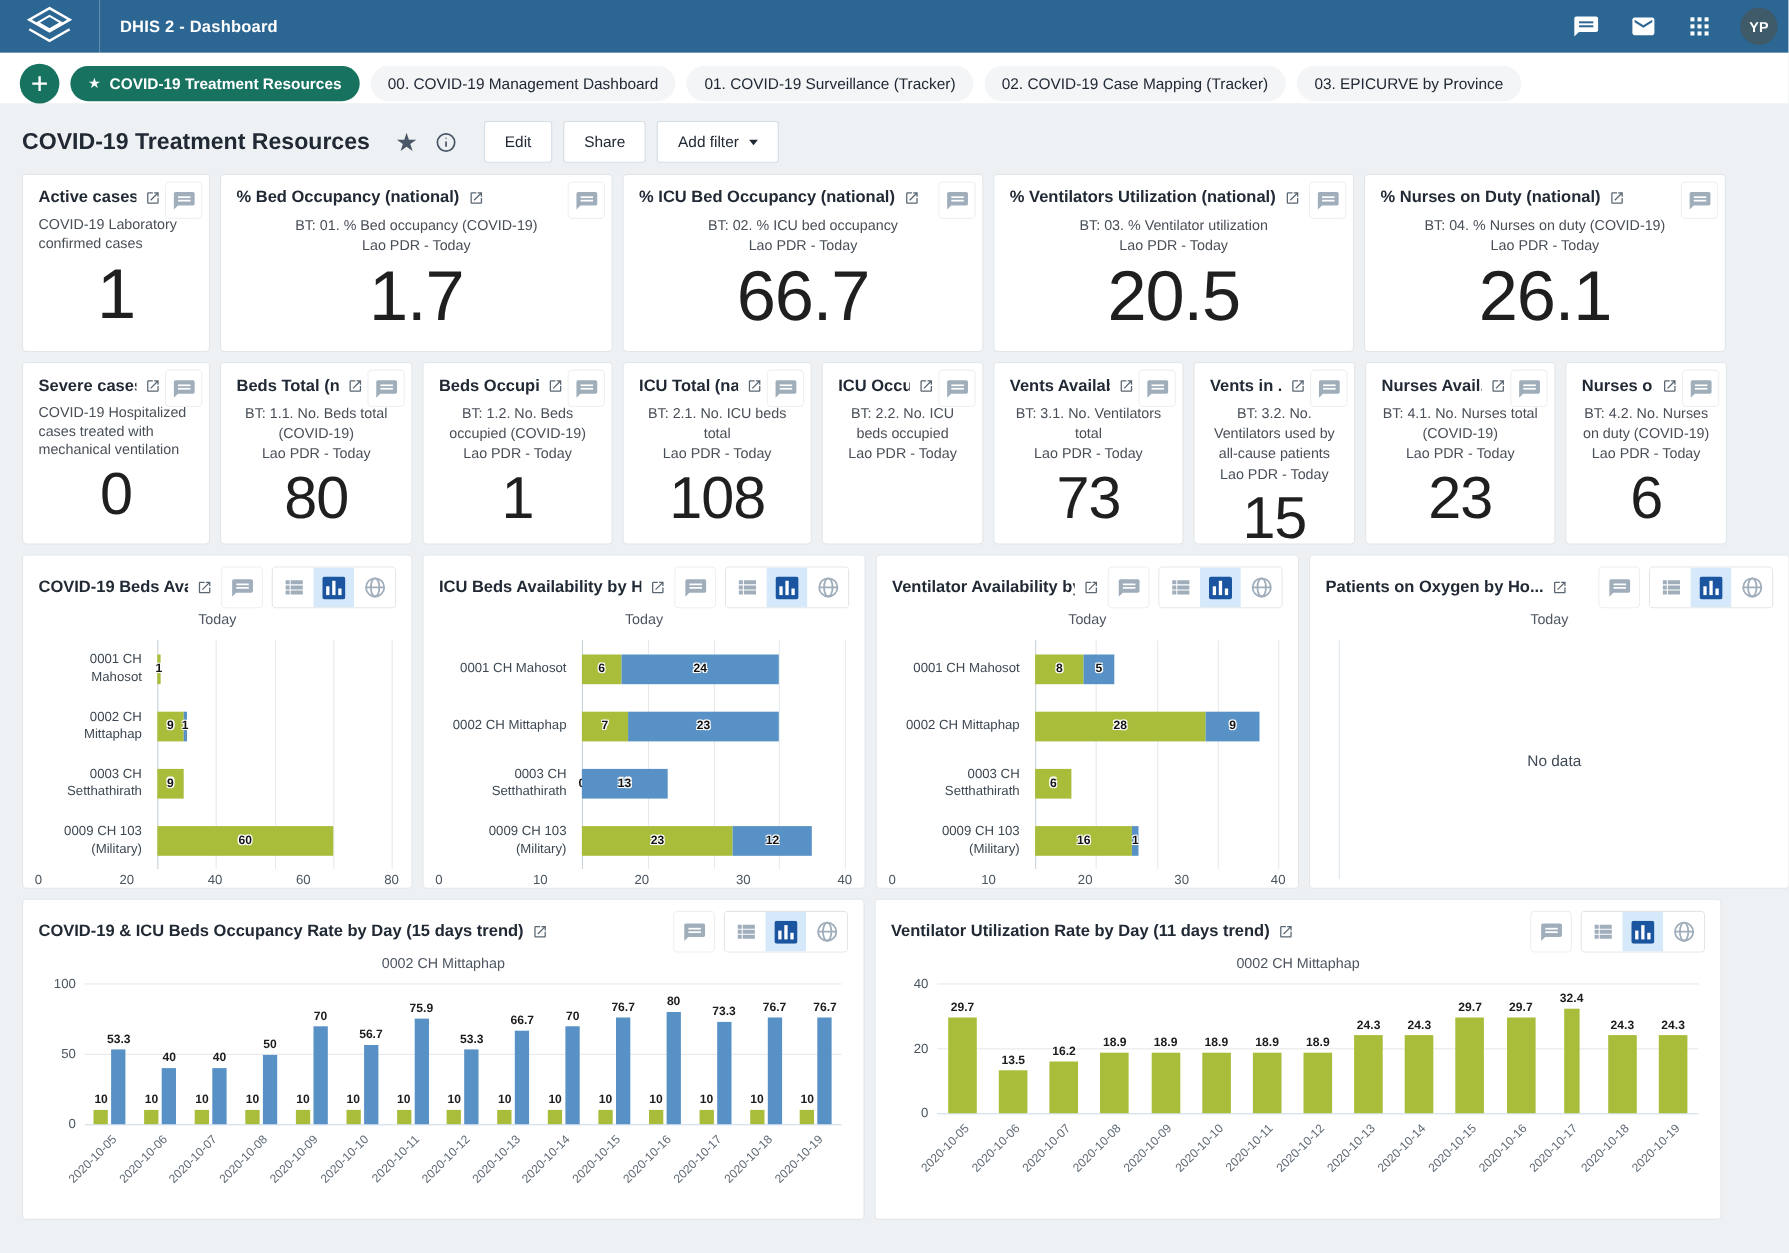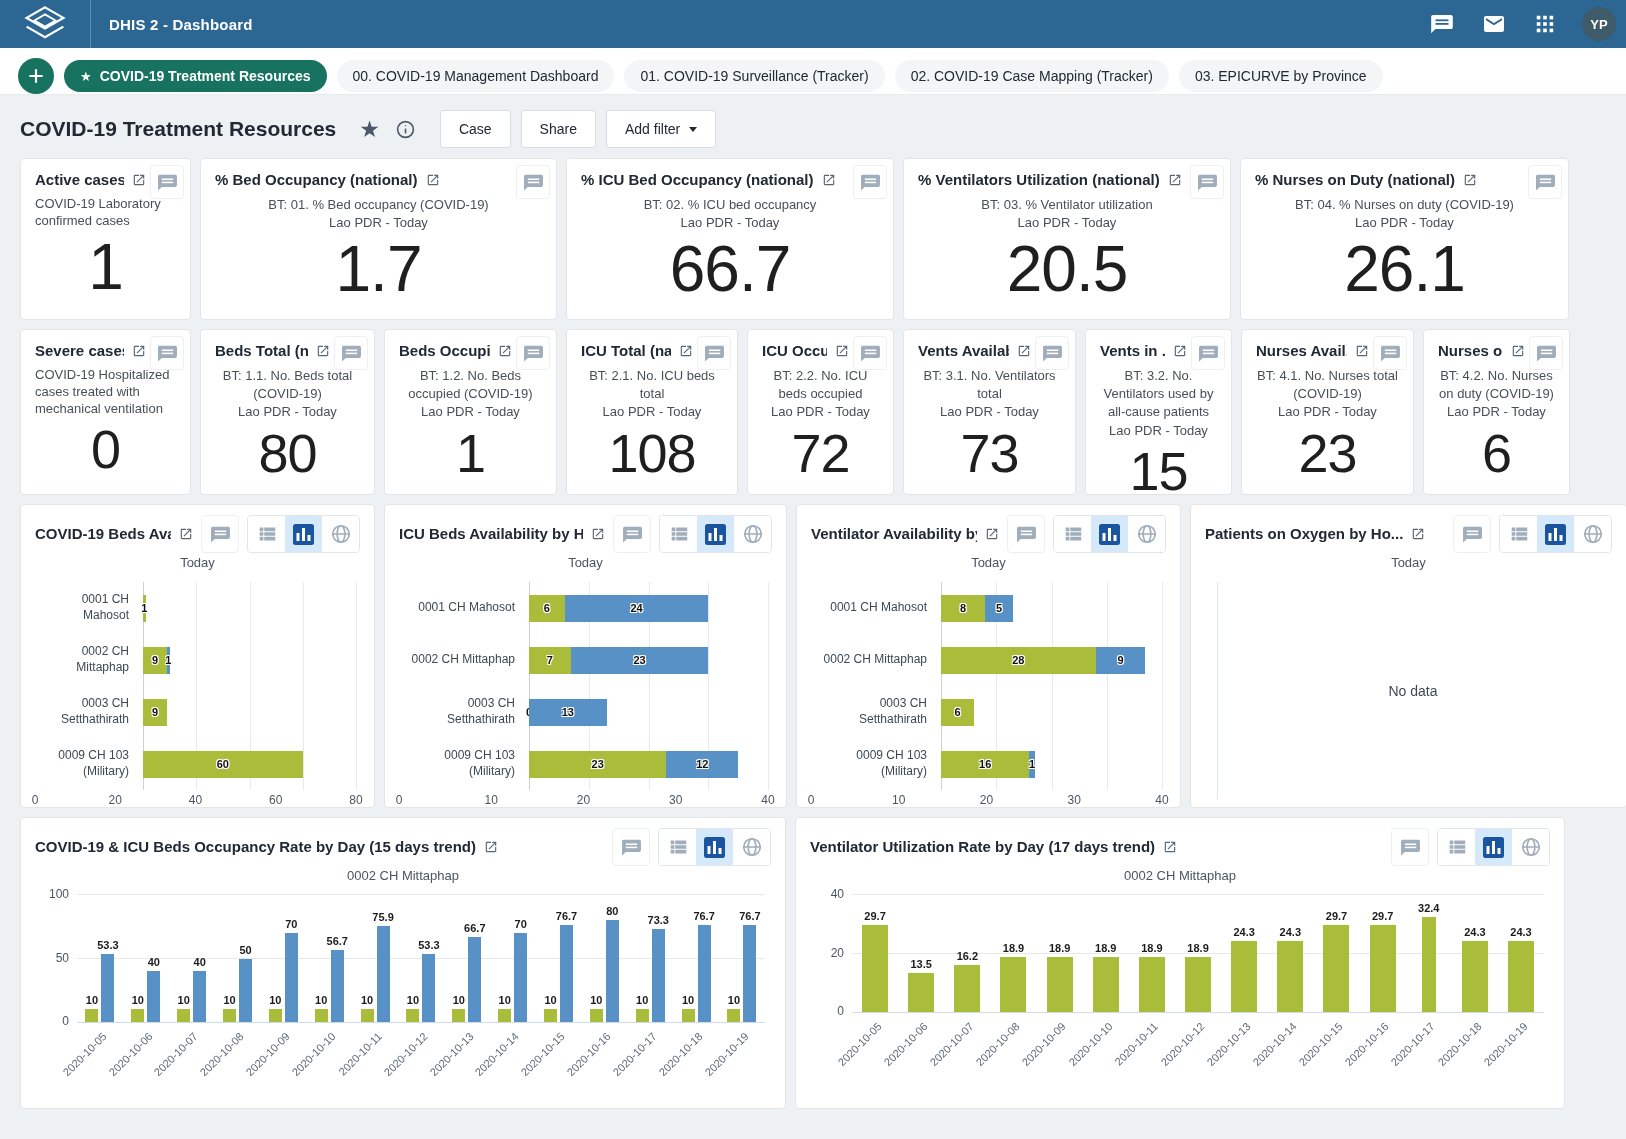--- a/index.html
+++ b/index.html
@@ -186,21 +186,21 @@
   <div class="toolbar">
     <h1 class="page-title">COVID-19 Treatment Resources</h1>
     <span class="star-big">★</span>
     <span class="icn info-btn">
       <svg width="21" height="21" viewBox="0 0 24 24" fill="none" stroke="#4a5768" stroke-width="1.8">
           <circle cx="12" cy="12" r="9"></circle>
           <path d="M12 11v5.5"></path>
           <circle cx="12" cy="7.6" r="0.7" fill="#4a5768" stroke="none"></circle>
         </svg>
     </span>
-    <button class="btn first">Case</button>
+    <button class="btn first">Edit</button>
     <button class="btn">Share</button>
     <button class="btn">
       <span>Add filter</span>
       <span class="caret"></span>
     </button>
   </div>
   <div class="row row-v1" id="vrow0">
       <div class="card vcard" style="width: 171px;">
         <div class="vc-head">
           <span class="vc-title">Active cases</span>
@@ -446,23 +446,20 @@
               <path fill="currentColor" d="M21 3H3c-1 0-1.8.8-1.8 1.8v16.4L5.4 17H21c1 0 1.8-.8 1.8-1.8V4.8C22.8 3.8 22 3 21 3z"></path>
               <rect x="5.5" y="7.4" width="13" height="1.8" fill="#fff"></rect>
               <rect x="5.5" y="11" width="13" height="1.8" fill="#fff"></rect>
             </svg>
           </span>
         </button>
         <div class="vc-bt">
           <div>BT: 2.2. No. ICU beds occupied</div>
           <div>Lao PDR - Today</div>
         </div>
-        <div class="vc-valuewrap">
-          <div class="vc-value small">72</div>
-        </div>
       </div>
       <div class="card vcard" style="width: 173px;">
         <div class="vc-head">
           <span class="vc-title">Vents Availab...</span>
           <span class="icn ext-icn">
             <svg width="14" height="14" viewBox="0 0 24 24" fill="currentColor">
               <path d="M19 19H5V5h7V3H5c-1.1 0-2 .9-2 2v14c0 1.1.9 2 2 2h14c1.1 0 2-.9 2-2v-7h-2v7zM14 3v2h3.59l-9.83 9.83 1.41 1.41L19 6.41V10h2V3h-7z"></path>
             </svg>
           </span>
         </div>
@@ -1198,21 +1195,21 @@
             <span>2020-10-18</span>
           </div>
           <div class="xslot">
             <span>2020-10-19</span>
           </div>
         </div>
       </div>
       <div class="card ccard" style="width: 770px;">
         <div class="cc-head">
           <div class="cc-title">
-            <span class="t">Ventilator Utilization Rate by Day (17 days trend)</span>
+            <span class="t">Ventilator Utilization Rate by Day (11 days trend)</span>
             <span class="icn ext-icn">
               <svg width="14" height="14" viewBox="0 0 24 24" fill="currentColor">
                 <path d="M19 19H5V5h7V3H5c-1.1 0-2 .9-2 2v14c0 1.1.9 2 2 2h14c1.1 0 2-.9 2-2v-7h-2v7zM14 3v2h3.59l-9.83 9.83 1.41 1.41L19 6.41V10h2V3h-7z"></path>
               </svg>
             </span>
           </div>
           <div class="cc-controls">
             <button class="chat-btn2">
               <span class="icn ">
                 <svg width="21" height="21" viewBox="0 0 24 24">

